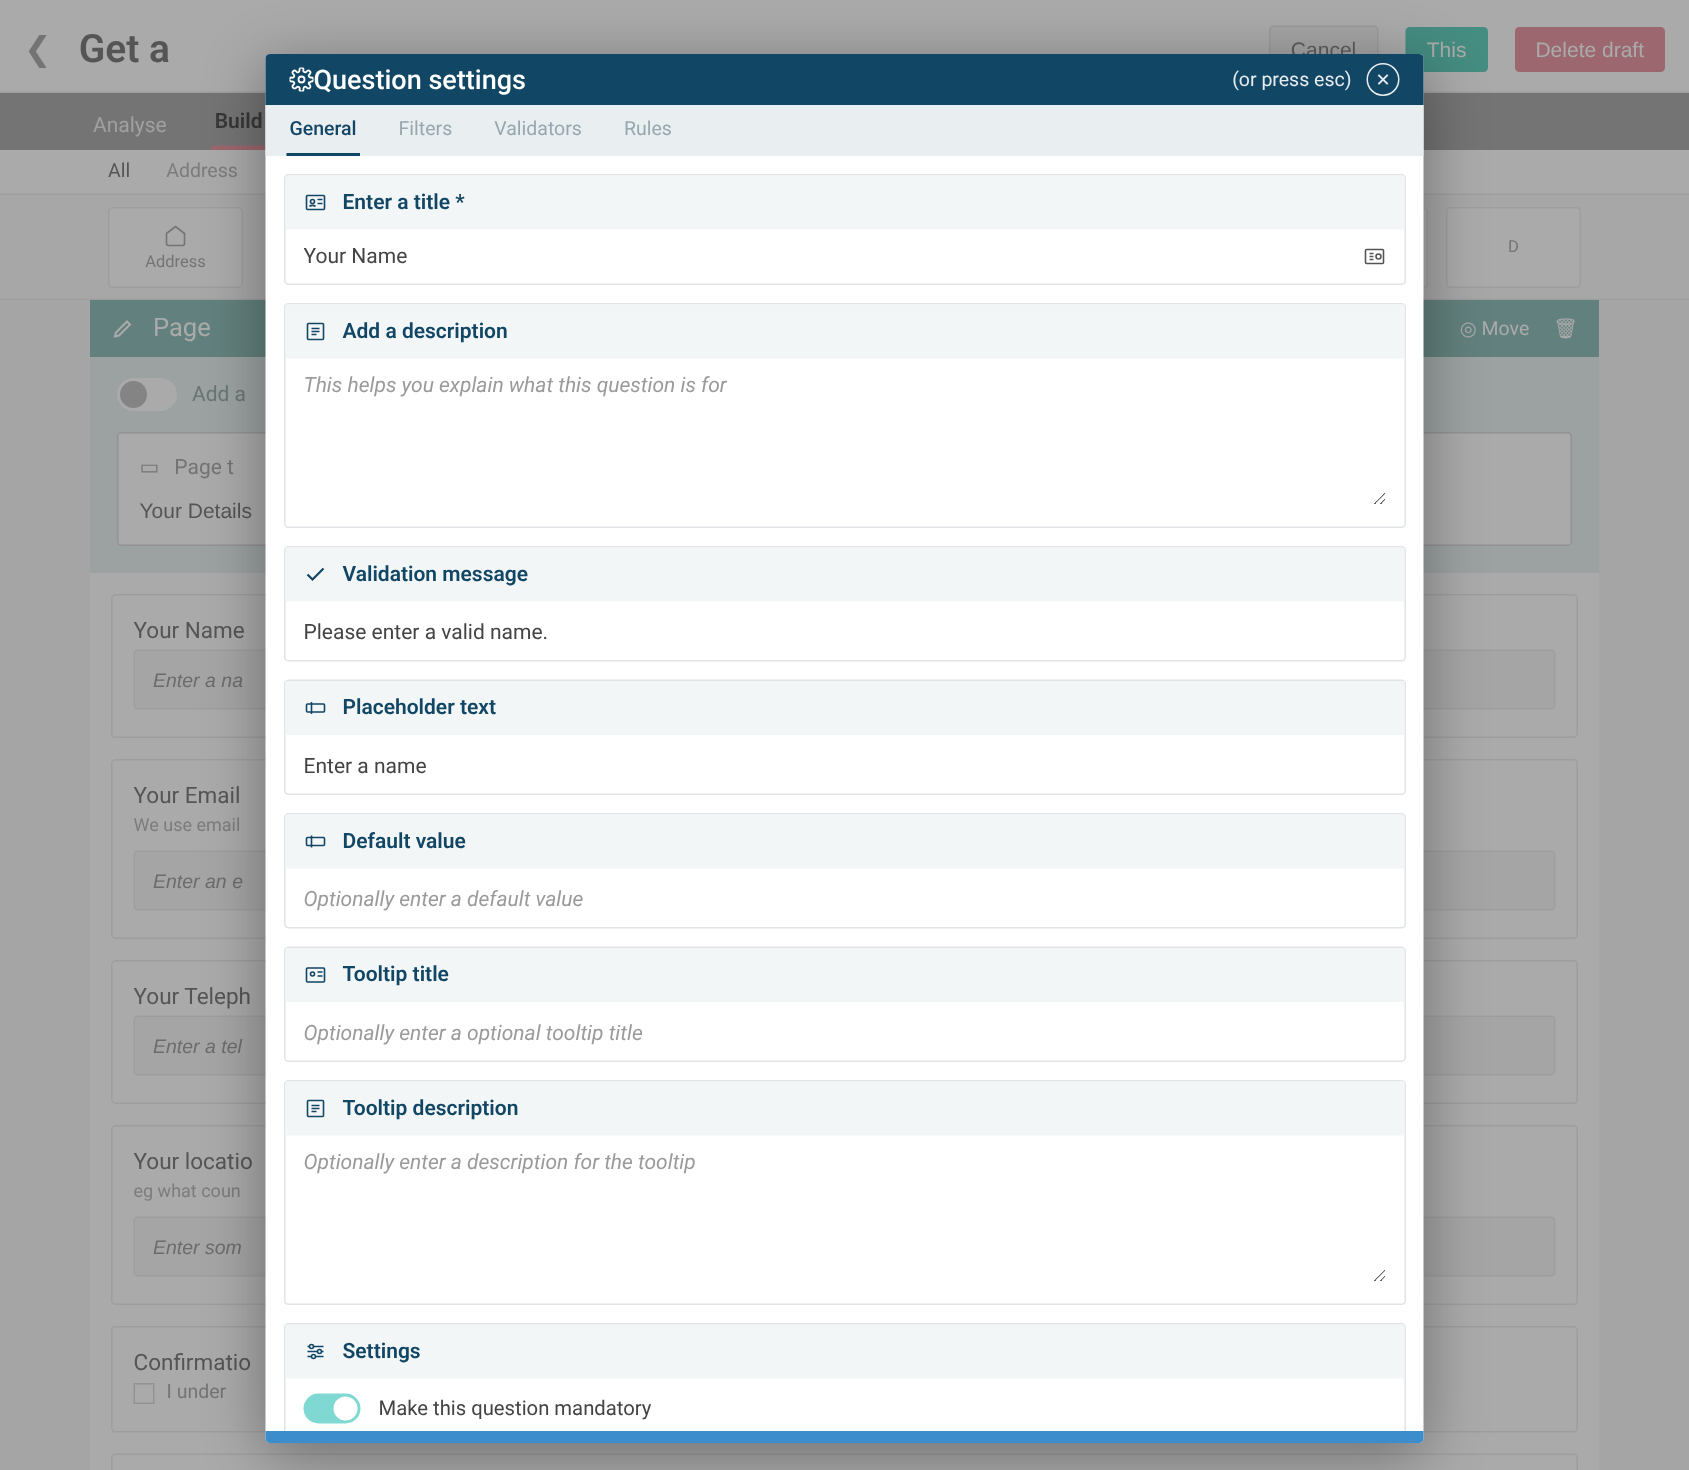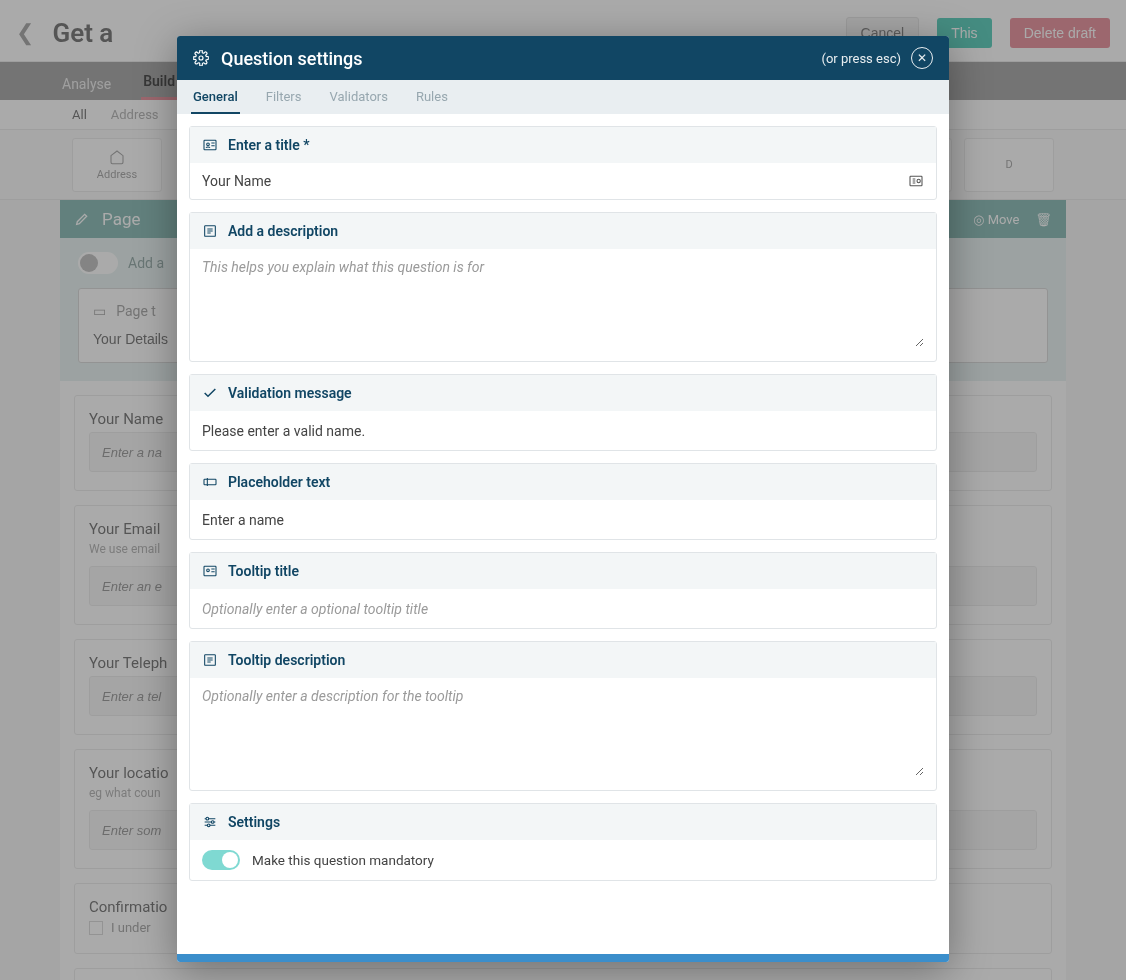--- a/index.html
+++ b/index.html
@@ -46,21 +46,21 @@
   
   .form-body{ background:#fff; padding:14px;}
   .q-card{ border:1px solid #e5e5e5; border-radius:3px; padding:14px 14px 18px; margin-bottom:14px;}
   .q-card .ql{ color:#444; font-size:15px; margin-bottom:4px;}
   .q-card .qd{ color:#999; font-size:12px; margin-bottom:10px;}
   .q-input{ width:100%; height:40px; background:#f4f4f4; border:1px solid #e5e5e5; border-radius:3px; padding:0 12px; font-style:italic; color:#aaa; font-size:13px;}
   
   
   .modal-wrap{ position:absolute; inset:0; display:flex; justify-content:center; z-index:100;}
   .modal{ margin-top:36px; width:772px; background:#fff; border-radius:3px; box-shadow:0 8px 40px rgba(0,0,0,0.35); display:flex; flex-direction:column; max-height:926px;}
-  .modal-head{ background:#114664; color:#fff; height:44px; display:flex; align-items:center; padding:0 16px; gap:12px; border-radius:3px 3px 0 0;}
+  .modal-head{ background:#114664; color:#fff; height:34px; display:flex; align-items:center; padding:0 16px; border-radius:3px 3px 0 0;}
   .modal-head h2{ font-size:18px; font-weight:500;}
   .modal-head .r{ margin-left:auto; display:flex; align-items:center; gap:10px; font-size:13px; opacity:0.9;text-align:right;}
   .modal-head .close{ width:22px; height:22px; border:1.5px solid #fff; border-radius:50%; display:flex; align-items:center; justify-content:center; font-size:12px; cursor:pointer;}
   .modal-tabs{ background:#e9eef1; display:flex; padding:0 14px; gap:24px;}
   .modal-tabs .mtab{ padding:9px 2px 8px; font-size:13px; color:#97a7af; cursor:pointer;}
   .modal-tabs .mtab.active{ color:#114664; border-bottom:2px solid #114664; font-weight:500;}
   
   .modal-body{ padding:12px 12px 0; overflow-y:auto; flex:1;}
   .section{ border:1px solid #e0e4e7; border-radius:3px; margin-bottom:12px;}
   .sec-head{ background:#f3f6f7; padding:10px 12px; display:flex; align-items:center; gap:10px; color:#114664; font-weight:600; font-size:14px;}
@@ -255,20 +255,32 @@
               <rect x="3" y="8" width="18" height="8" rx="1"></rect>
               <path d="M8 6v12"></path>
             </svg>
           <span>Placeholder text</span>
         </div>
         <div class="sec-body">
           <input value="Enter a name" style="">
         </div>
       </div>
 
+      <div class="section">
+        <div class="sec-head">
+          <svg class="ic" viewBox="0 0 24 24" fill="none" stroke="#114664" stroke-width="1.6">
+              <rect x="3" y="8" width="18" height="8" rx="1"></rect>
+              <path d="M8 6v12"></path>
+            </svg>
+          <span>Default value</span>
+        </div>
+        <div class="sec-body">
+          <input placeholder="Optionally enter a default value" style="">
+        </div>
+      </div>
 
       <div class="section">
         <div class="sec-head">
           <svg class="ic" viewBox="0 0 24 24" fill="none" stroke="#114664" stroke-width="1.6">
               <rect x="3" y="5" width="18" height="14" rx="1"></rect>
               <circle cx="9" cy="11" r="2"></circle>
               <path d="M14 9h5M14 13h5"></path>
             </svg>
           <span>Tooltip title</span>
         </div>

